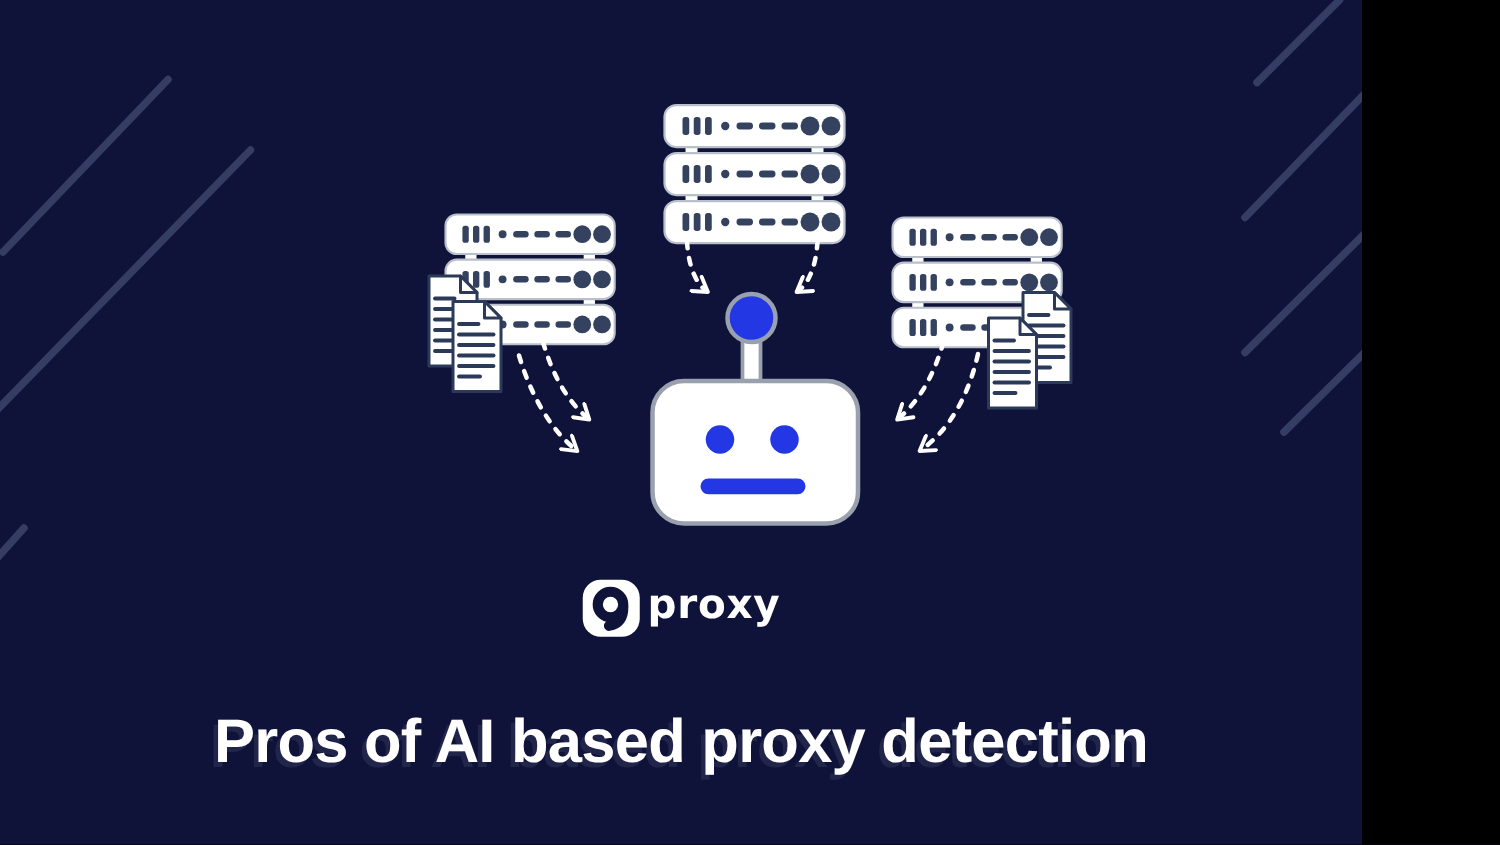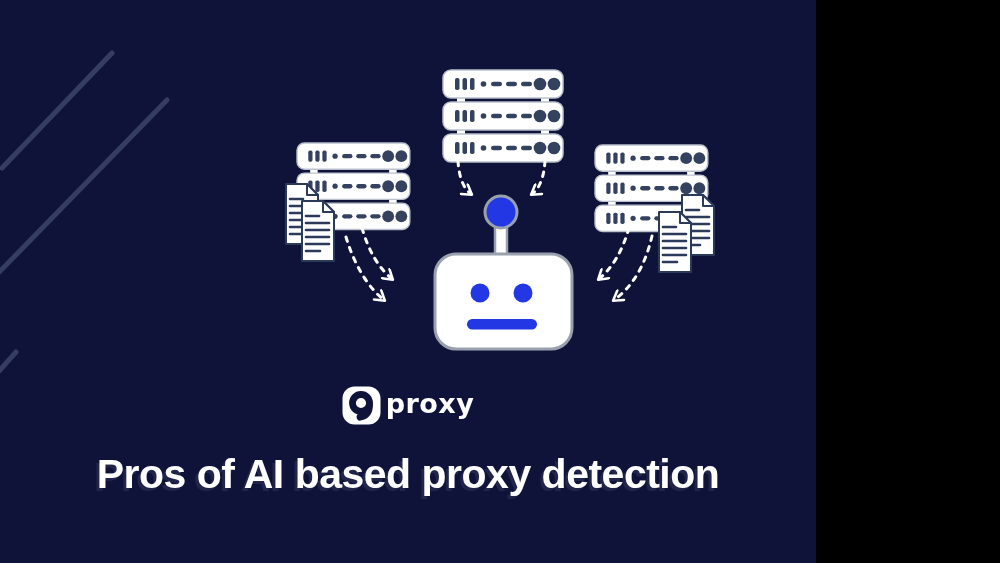--- a/index.html
+++ b/index.html
@@ -2,38 +2,38 @@
 <html style="--bg: #0f1339; --accent: #2337e5; --accentBright: #1d3cf0; --slateLine: #3b4269; --iconInk: #35425f; --docInk: #2c3a59; --outlineGrey: #9aa1ae; --white: #ffffff;"><head>
 <meta charset="utf-8">
 <style>
   :root{
     --bg:#0f1339; --accent:#2337e5; --accentBright:#1d3cf0;
     --slateLine:#3b4269; --iconInk:#35425f; --docInk:#2c3a59;
     --outlineGrey:#9aa1ae; --white:#ffffff;
   }
   html,body{margin:0;padding:0;background:#000;}
   .canvas{
-    position:relative;width:816px;height:563px;overflow:hidden;
+    position:relative;width:908px;height:563px;overflow:hidden;
     background:var(--bg,#0f1339);
     font-family:"Liberation Sans",sans-serif;
   }
   .illustration-svg{position:absolute;left:0;top:0;width:1000px;height:563px;display:block;}
   .logo-row{
     position:absolute;left:0;top:386px;width:100%;
     display:flex;align-items:center;justify-content:center;gap:5px;
   }
   .logo-mark{width:39px;height:39px;display:block;}
   .logo-text{
     color:var(--white,#fff);
     font-family:"DejaVu Sans",sans-serif;
     font-weight:bold;font-size:27px;letter-spacing:0.5px;line-height:1;
     padding-bottom:4px;
   }
   .headline{
-    position:absolute;left:0;top:451px;width:100%;margin:0;
+    position:absolute;left:0;top:471px;width:100%;margin:0;
     text-align:center;color:var(--white,#fff);
     font-family:"Liberation Sans",sans-serif;
     font-weight:800;font-size:41px;letter-spacing:-0.5px;
     text-shadow:-3px 3px 0 rgba(80,86,114,0.28);
   }
 </style>
 </head>
 <body>
 
 <div class="canvas">

